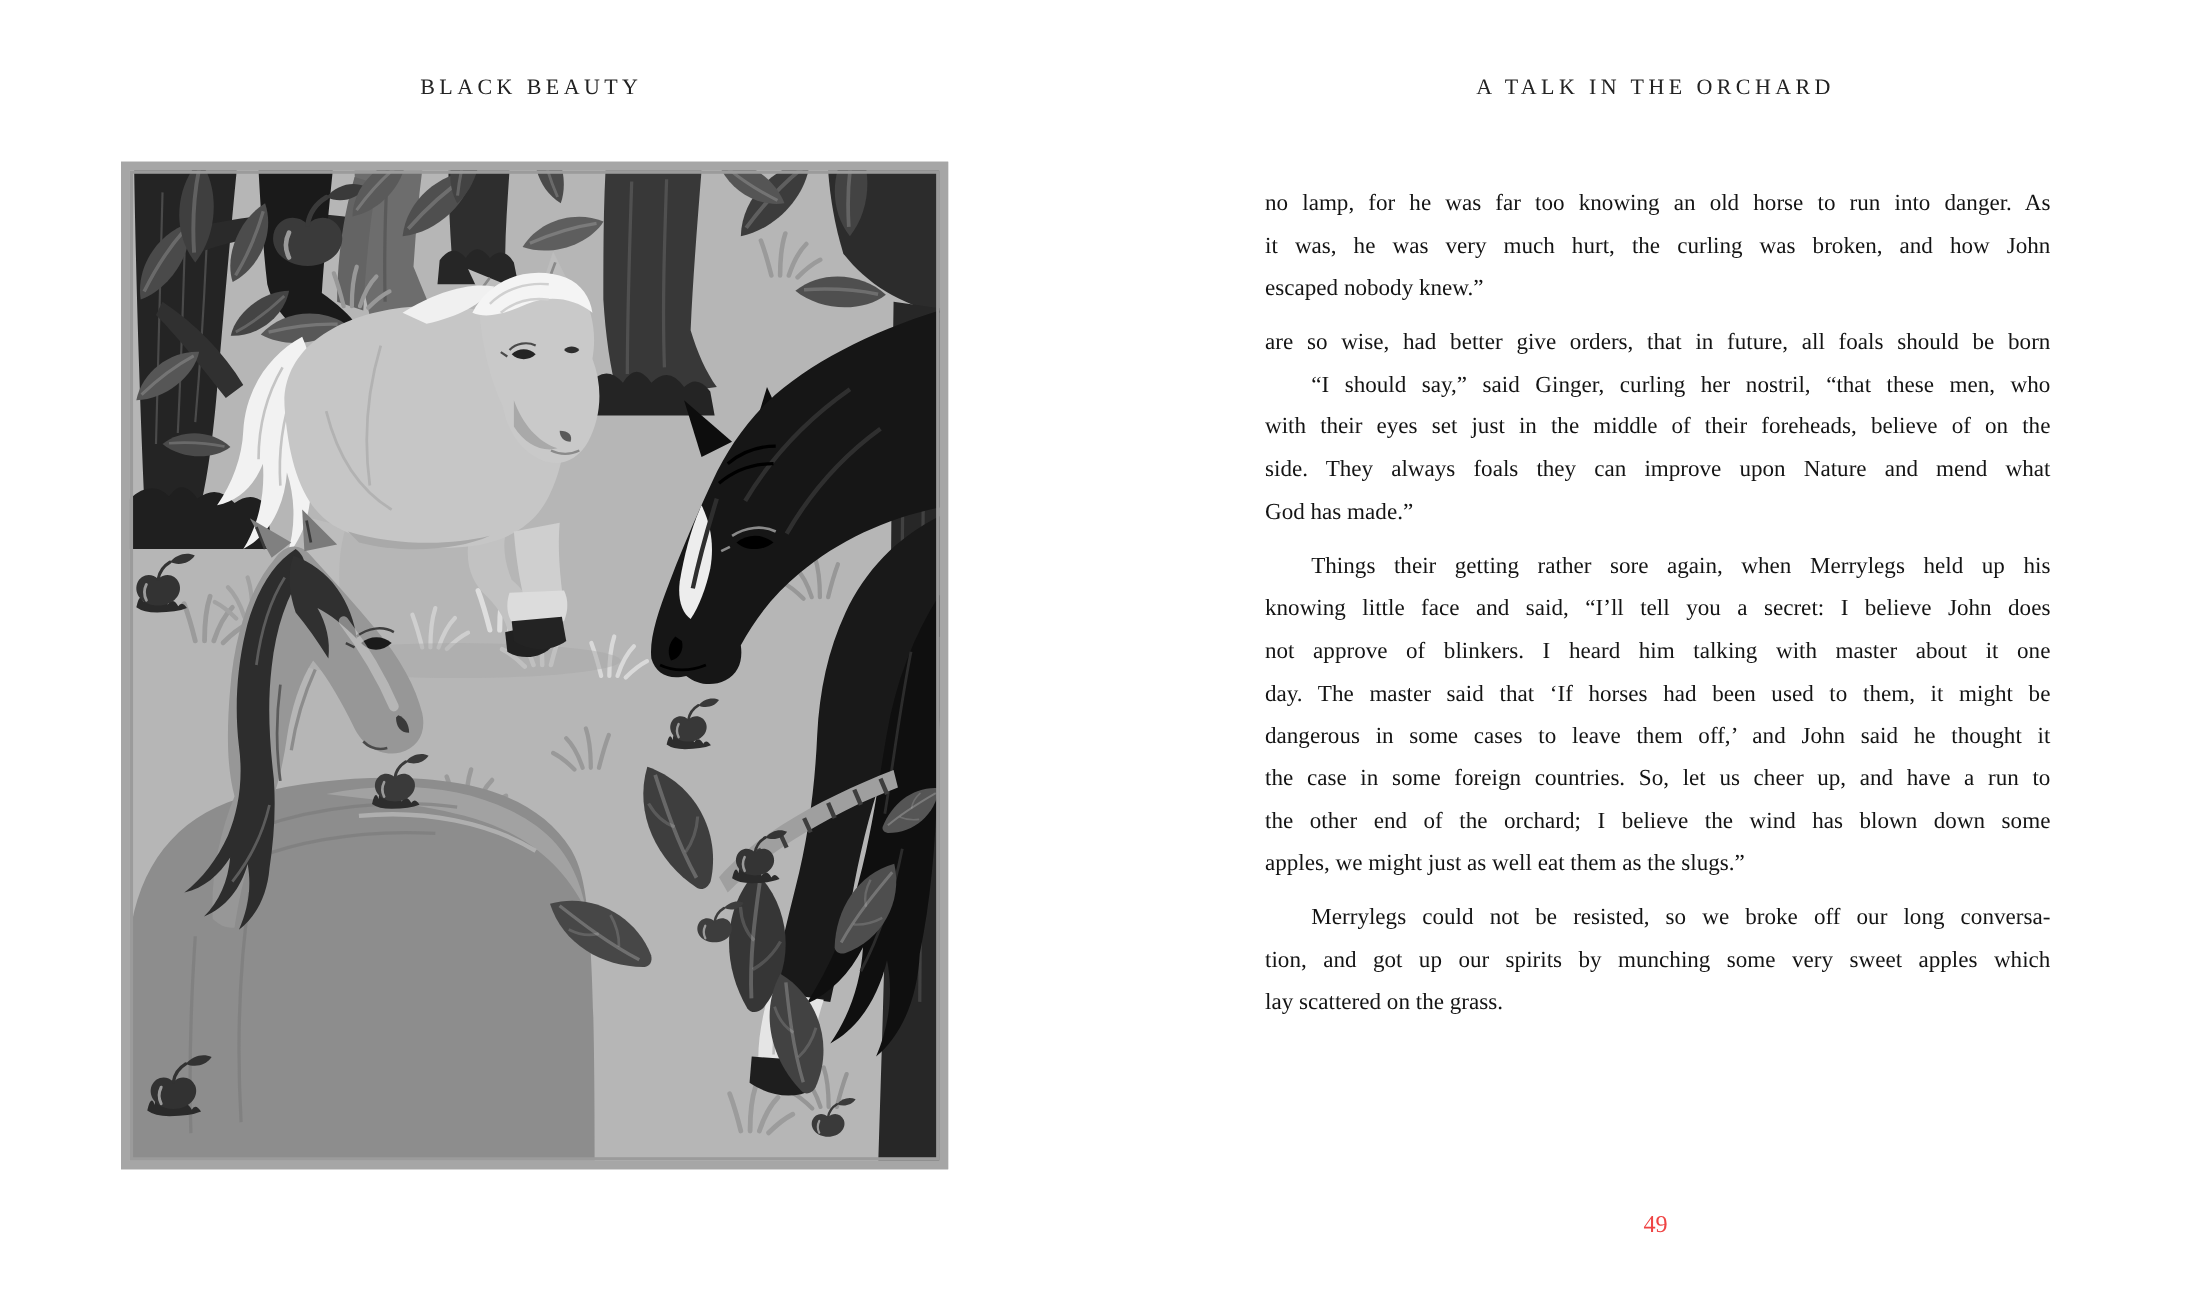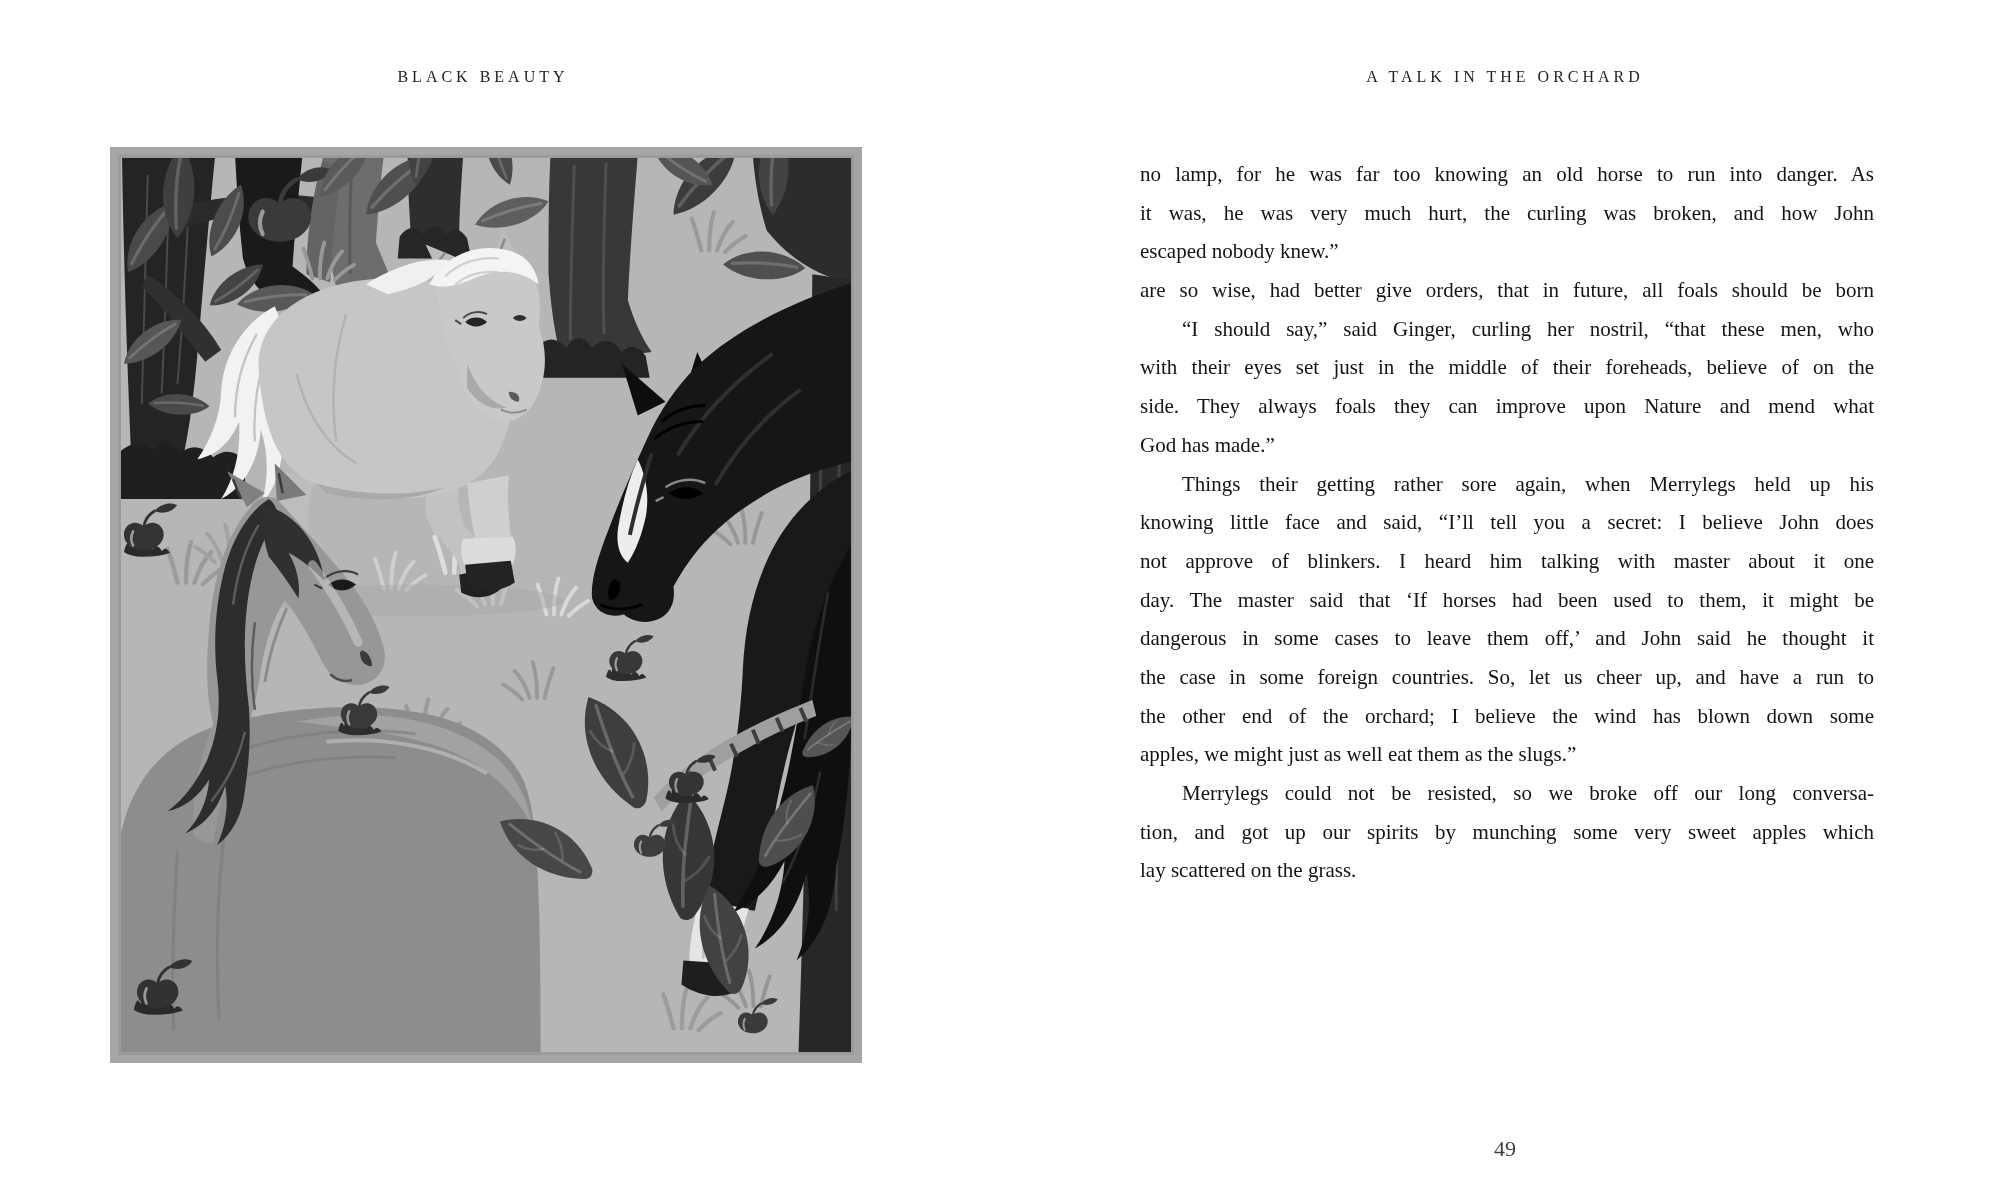--- a/index.html
+++ b/index.html
@@ -1,32 +1,32 @@
 <!DOCTYPE html>
 <html><head>
 <meta charset="utf-8">
 <style>
   html,body{margin:0;padding:0;background:#ffffff;}
   .spread{position:relative;width:2000px;height:1181px;background:#ffffff;
           font-family:"Liberation Serif",serif;color:#141414;overflow:hidden;}
   .running-head{position:absolute;top:68px;transform:translateX(-50%);
-          font-size:16px;letter-spacing:4px;color:#232323;white-space:nowrap;}
+          font-size:20px;letter-spacing:4px;color:#232323;white-space:nowrap;}
   .rh-left{left:483px;}
   .rh-right{left:1505px;}
   figure.illo{position:absolute;left:110px;top:147px;width:736px;height:900px;margin:0;
           border:8px solid #a6a6a6;background:#b6b6b6;box-sizing:content-box;}
   figure.illo svg{display:block;width:736px;height:900px;}
   .text-block{position:absolute;left:1140px;top:155px;width:734px;
           font-size:21px;line-height:38.7px;}
-  .para{margin:0;}
+  .para{margin:10px;}
   .line{height:38.7px;text-align:justify;text-align-last:justify;white-space:normal;}
   .line.last{text-align-last:left;}
   .line.indent{padding-left:42px;}
-  .pageno{position:absolute;left:1505px;top:1136px;transform:translateX(-50%);
-          font-size:22px;color:#404040;}
+  .pageno{position:absolute;left:1505px;top:1100px;transform:translateX(-50%);
+          font-size:22px;color:#ef4444;}
 </style>
 </head>
 <body>
 
 <div class="spread">
 
   <header class="running-head rh-left">BLACK BEAUTY</header>
 
   <header class="running-head rh-right">A TALK IN THE ORCHARD</header>
 

